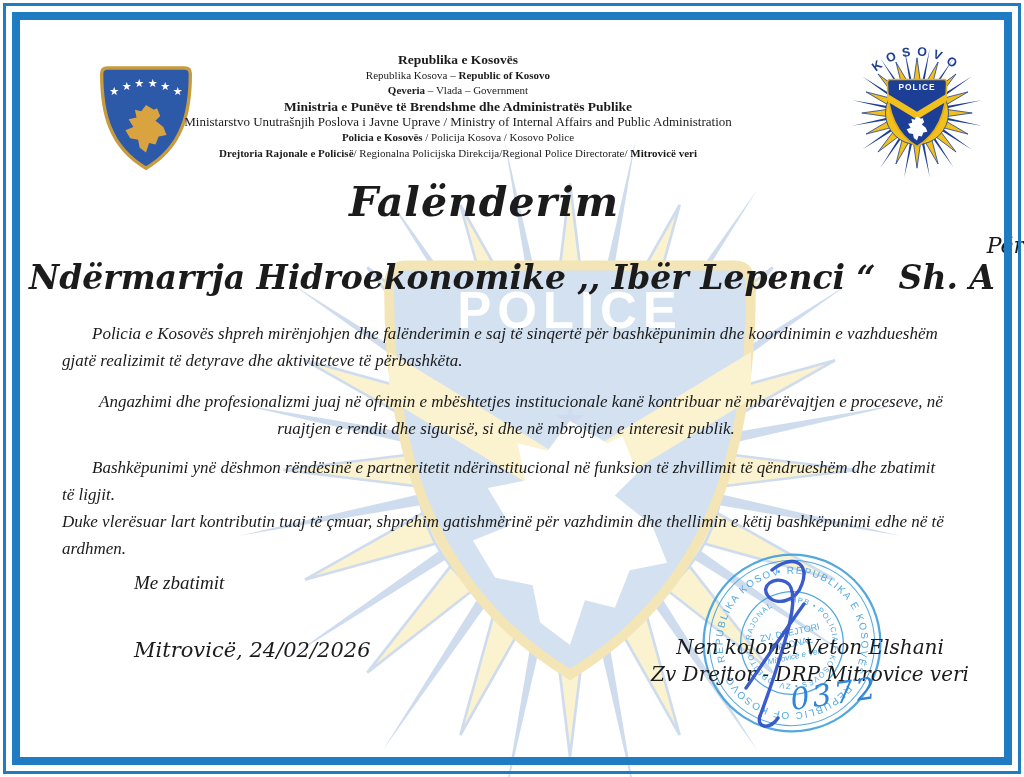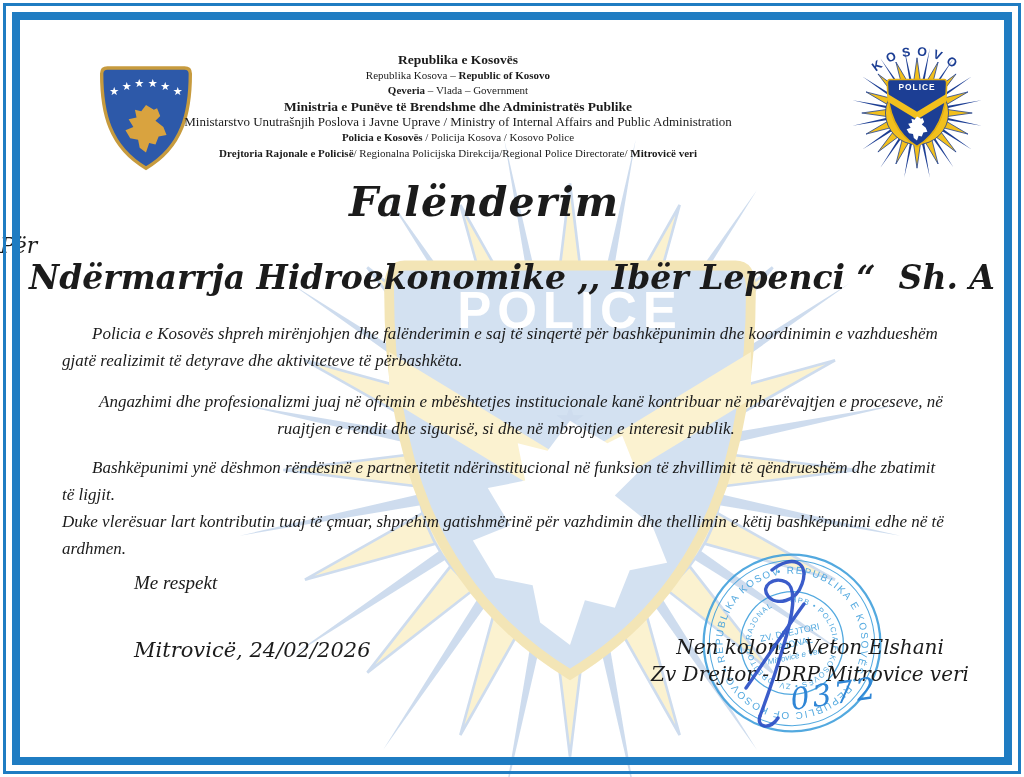--- a/index.html
+++ b/index.html
@@ -22,21 +22,21 @@
   .hdr{position:absolute;left:0;top:52px;width:916px;text-align:center;line-height:15.6px;z-index:2;}
   .hdr div{white-space:nowrap;}
   .h-line{font-size:11px;}
   .h-big{font-size:13.5px;font-weight:bold;}
   .h-sm{font-size:13px;}
   .b{font-weight:bold;}
 
   .title{position:absolute;left:0;top:178px;width:968px;text-align:center;
          font-family:"DejaVu Serif",serif;font-style:italic;font-weight:600;
          font-size:41px;letter-spacing:1px;z-index:2;}
-  .per{position:absolute;left:0;top:233px;width:1024px;text-align:left;
+  .per{position:absolute;left:0;top:233px;width:1024px;text-align:right;
        font-family:"DejaVu Serif",serif;font-style:italic;font-size:22px;z-index:2;}
   .recipient{position:absolute;left:0;top:258px;width:1024px;text-align:center;
        font-family:"DejaVu Serif",serif;font-style:italic;font-weight:600;
        font-size:33px;white-space:pre-wrap;z-index:2;}
 
   .para{position:absolute;left:62px;width:888px;font-style:italic;font-size:17px;
         line-height:27px;z-index:2;}
   .indent{text-indent:30px;}
   .p1{top:320px;} .p2{top:388px;text-align:center;} .p3{top:454px;} .p4{top:508px;}
 
@@ -175,21 +175,21 @@
 
   <div class="title">Falënderim</div>
   <div class="per">Për</div>
   <div class="recipient">Ndërmarrja Hidroekonomike ,, Ibër Lepenci “  Sh. A</div>
 
   <div class="para p1 indent">Policia e Kosovës shpreh mirënjohjen dhe falënderimin e saj të sinqertë për bashkëpunimin dhe koordinimin e vazhdueshëm gjatë realizimit të detyrave dhe aktiviteteve të përbashkëta.</div>
   <div class="para p2 indent">Angazhimi dhe profesionalizmi juaj në ofrimin e mbështetjes institucionale kanë kontribuar në mbarëvajtjen e proceseve, në ruajtjen e rendit dhe sigurisë, si dhe në mbrojtjen e interesit publik.</div>
   <div class="para p3 indent">Bashkëpunimi ynë dëshmon rëndësinë e partneritetit ndërinstitucional në funksion të zhvillimit të qëndrueshëm dhe zbatimit të ligjit.</div>
   <div class="para p4">Duke vlerësuar lart kontributin tuaj të çmuar, shprehim gatishmërinë për vazhdimin dhe thellimin e këtij bashkëpunimi edhe në të ardhmen.</div>
 
-  <div class="closing">Me respekt</div>
+  <div class="closing">Me zbatimit</div>
   <div class="dateline">Mitrovicë, 24/02/2026</div>
 
   <svg class="stamp" viewBox="0 0 200 200">
     <defs>
       <path id="stampOuterPath" d="M 100,27 a 73,73 0 1 1 -0.01,0" fill="none"></path>
       <path id="stampInnerPath" d="M 100,57 a 43,43 0 1 1 -0.01,0" fill="none"></path>
     </defs>
     <g transform="rotate(-12 100 100)" stroke="var(--stamp)" fill="none" font-family="'Liberation Sans',sans-serif">
       <circle cx="100" cy="100" r="93" stroke-width="2.4"></circle>
       <circle cx="100" cy="100" r="87" stroke-width="1.1"></circle>

